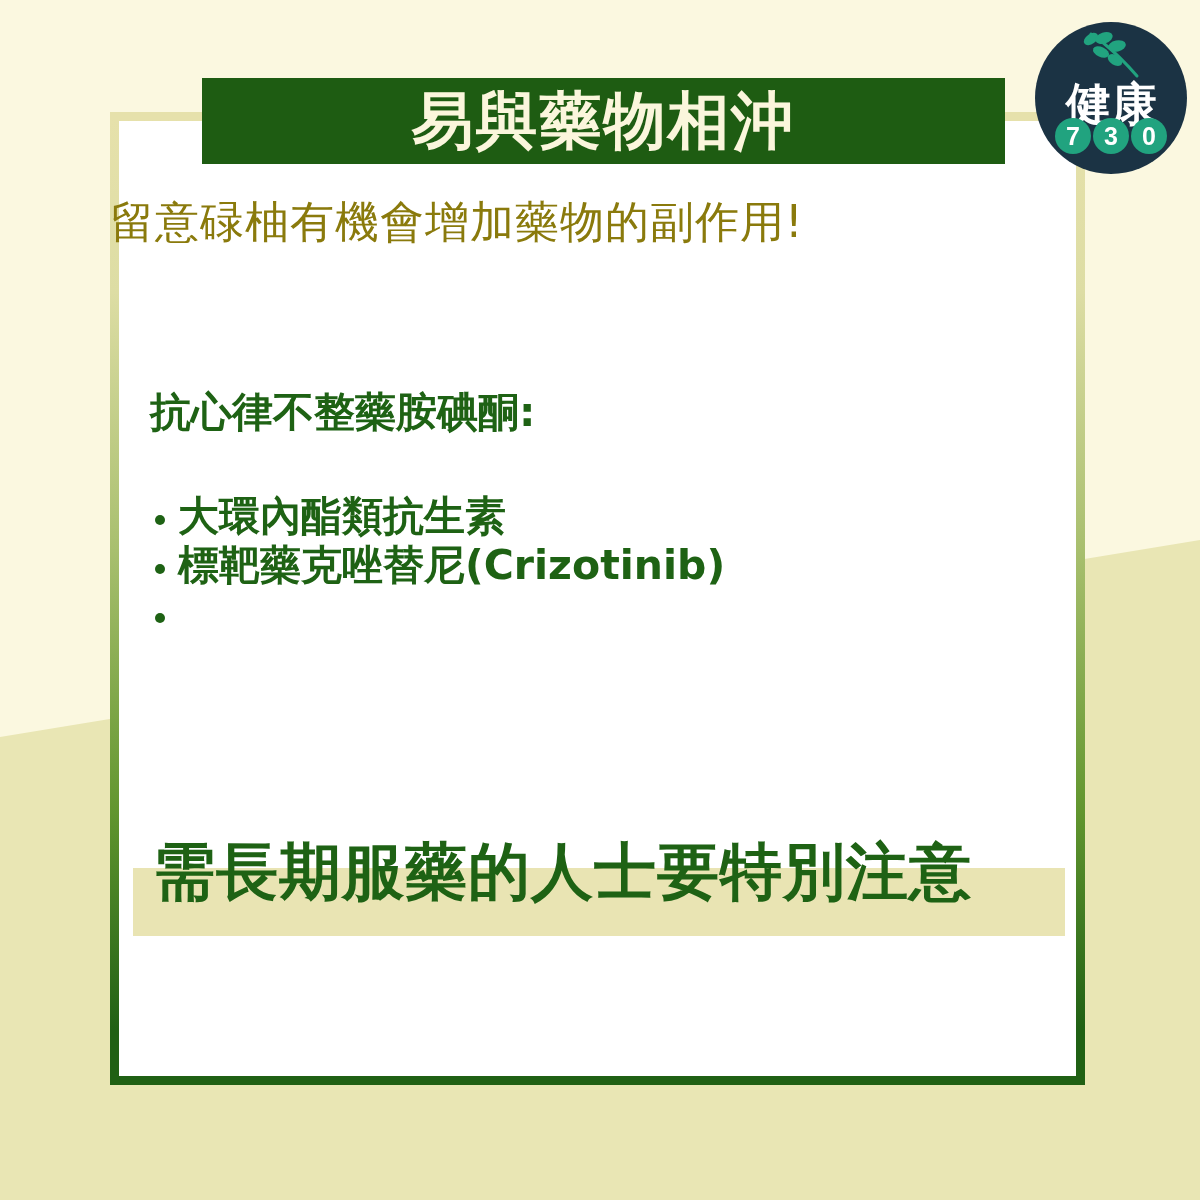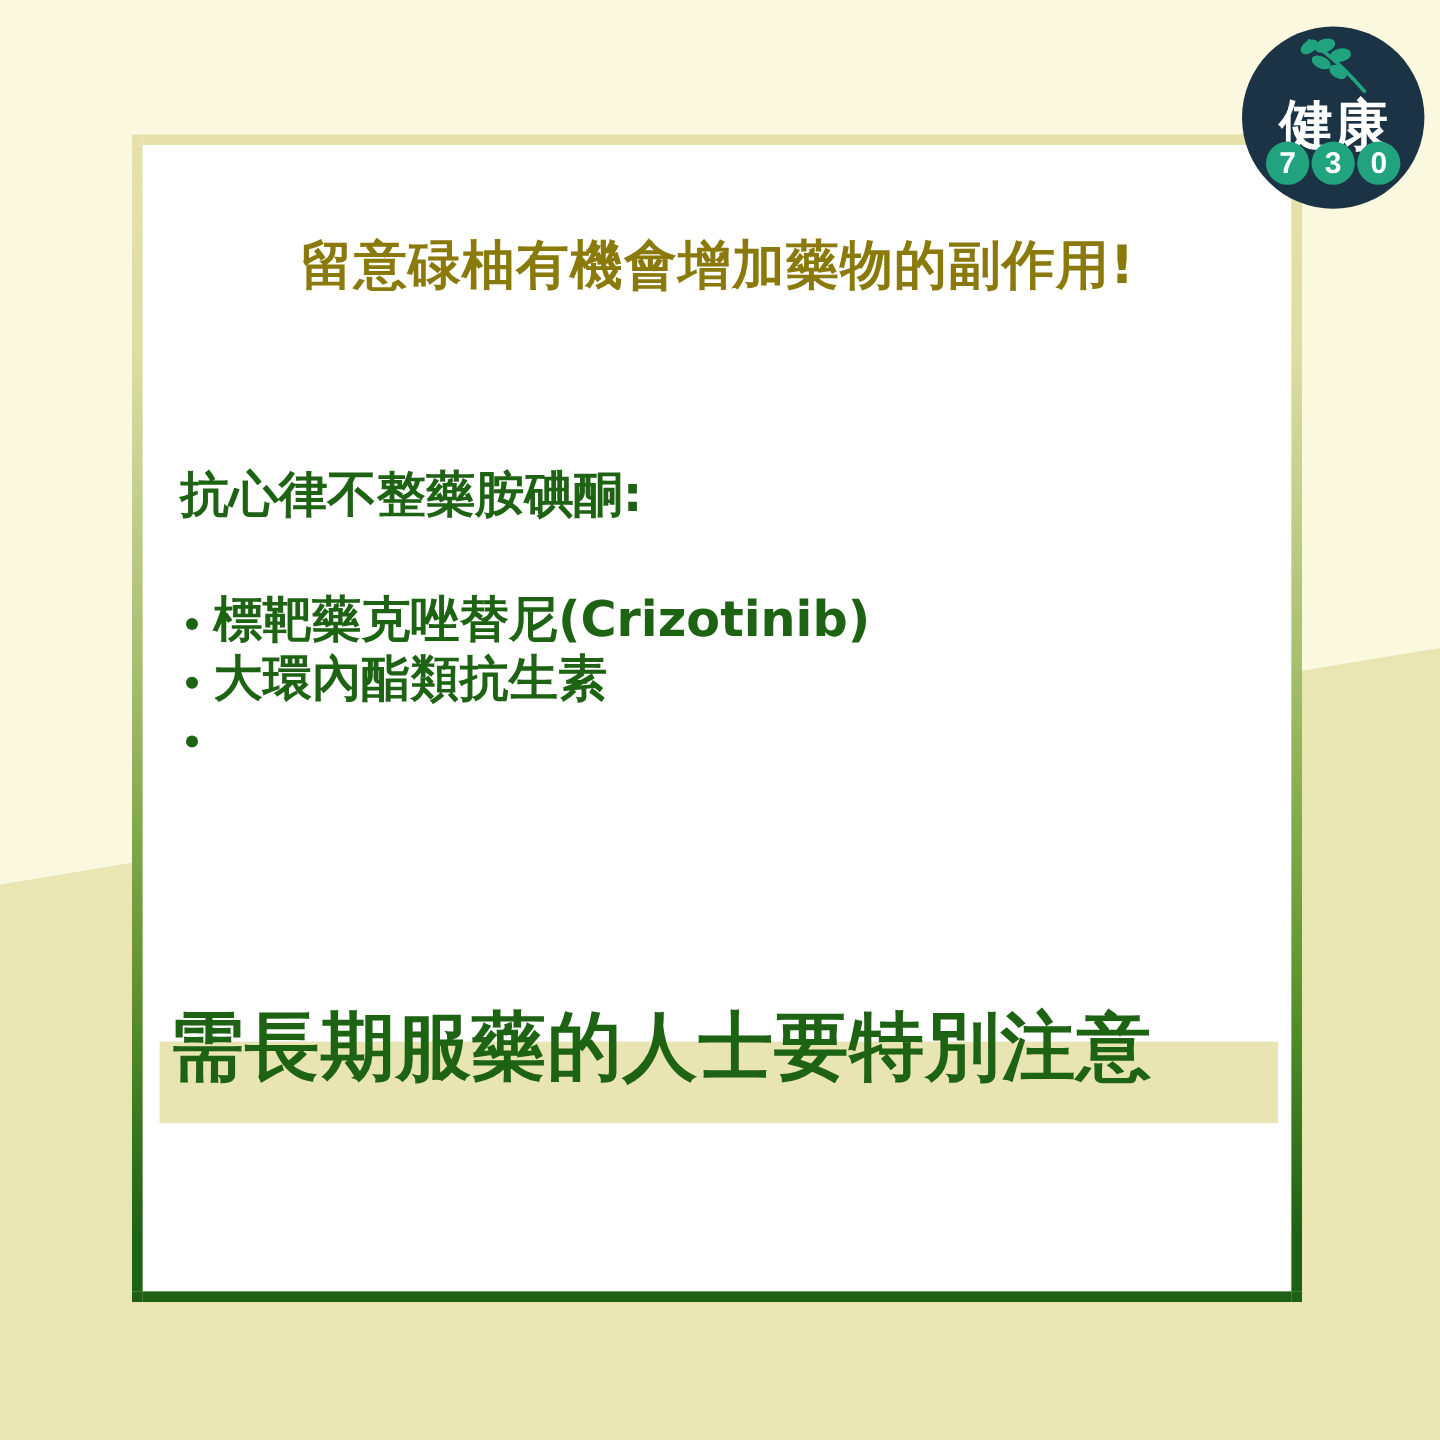--- a/index.html
+++ b/index.html
@@ -74,24 +74,24 @@
     line-height: 1;
     font-family: "DejaVu Sans", "Liberation Sans", sans-serif;
   }
 
   
   .subtitle {
     position: absolute;
     left: 110px;
     top: 198px;
     width: 976px;
-    text-align: center;
+    text-align: left;
     color: #8a7a0c;
     font-size: 44px;
-    font-weight: bold;
+    font-weight: normal;
     letter-spacing: 1px;
     line-height: 1.1;
     font-family: "DejaVu Sans", "Liberation Sans", sans-serif;
   }
 
   
   .body-heading {
     position: absolute;
     left: 150px;
     top: 390px;
@@ -142,21 +142,21 @@
   .highlight-band {
     position: absolute;
     left: 0;
     top: 0;
     width: 100%;
     height: 100%;
     background: #e9e4b3;
   }
   .highlight-text {
     position: absolute;
-    left: 8px;
+    left: 20px;
     top: -30px;
     width: 100%;
     color: #1e6214;
     font-size: 62px;
     font-weight: bold;
     letter-spacing: 1px;
     line-height: 1.1;
     white-space: nowrap;
     font-family: "DejaVu Sans", "Liberation Sans", sans-serif;
   }
@@ -225,33 +225,36 @@
 <body>
 
 <div id="poster">
 
   <div class="bg-diagonal"></div>
 
   <div class="card">
     <div class="card-inner"></div>
   </div>
 
+  <div class="title-banner">
+    <div class="title-text">易與藥物相沖</div>
+  </div>
 
   <div class="subtitle">留意碌柚有機會增加藥物的副作用!</div>
 
   <div class="body-heading">抗心律不整藥胺碘酮:</div>
 
   <ul class="bullet-list">
     <li class="bullet-item">
       <span class="bullet-dot"></span>
-      <span>標靶藥克唑替尼(Crizotinib)</span>
+      <span>大環內酯類抗生素</span>
     </li>
     <li class="bullet-item">
       <span class="bullet-dot"></span>
-      <span>大環內酯類抗生素</span>
+      <span>標靶藥克唑替尼(Crizotinib)</span>
     </li>
     <li class="bullet-item">
       <span class="bullet-dot"></span>
     </li>
   </ul>
 
   <div class="highlight-wrap">
     <div class="highlight-band"></div>
     <div class="highlight-text">需長期服藥的人士要特別注意</div>
   </div>

